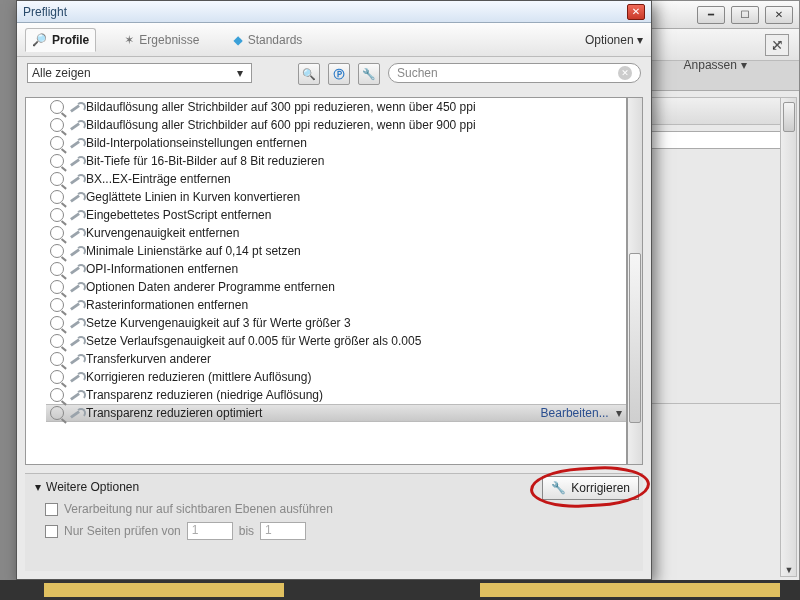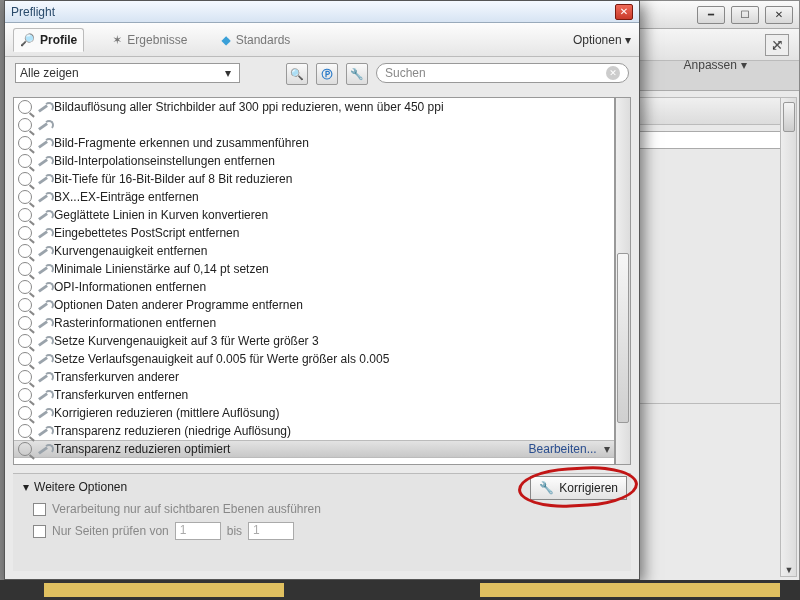--- a/index.html
+++ b/index.html
@@ -16,34 +16,34 @@
     .bg-xbtn { margin-left:auto; padding:4px 10px; font-size:14px; color:#555;}
     .bg-panel { padding:0; background:#e9e9e9; border:1px solid #bbb; margin:6px; }
     .panel-header{ background:linear-gradient(#f0f0f0,#dcdcdc); padding:6px 10px; font-weight:bold; color:#333; border-bottom:1px solid #bbb;}
     .panel-body{ padding:6px;}
     .side-item{ padding:6px 4px; color:#333;}
     .bg-scrollbar{ position:absolute; right:2px; top:96px; width:17px; height:480px; background:linear-gradient(90deg,#eee,#ddd); border:1px solid #bbb;}
     .bg-scrollbar .thumb{ position:absolute; left:2px; width:12px; top:4px; height:30px; background:linear-gradient(#f4f4f4,#ccc); border:1px solid #999; border-radius:2px;}
     .bg-scrollbar .arrow{position:absolute;left:2px;width:12px;height:14px;display:flex;align-items:center;justify-content:center;font-size:9px;color:#444;}
     .bg-scrollbar .arrow.up{top:-1px;} .bg-scrollbar .arrow.down{bottom:-1px;}
 
-    .preflight { position:absolute; top:0; left:4px; width:636px; height:580px; background:#eaeaea; border:1px solid #555; box-shadow:4px 4px 14px rgba(0,0,0,0.5);}
+    .preflight { position:absolute; top:0; left:16px; width:636px; height:580px; background:#eaeaea; border:1px solid #555; box-shadow:4px 4px 14px rgba(0,0,0,0.5);}
     .pf-title { height:22px; background:linear-gradient(#f5f9ff,#d7e4f3); border-bottom:1px solid #9ab; display:flex; align-items:center; padding:0 6px; color:#2a4b6b;}
     .pf-close{ margin-left:auto; width:18px;height:16px;background:linear-gradient(#ef6a5a,#c93a2a);border:1px solid #7a1a10;border-radius:2px;color:#fff;display:flex;align-items:center;justify-content:center;font-size:10px;}
     .pf-tabs { height:34px; background:linear-gradient(#fdfdfd,#e6e6e6); display:flex; align-items:center; padding:0 8px; gap:22px; border-bottom:1px solid #bbb;}
     .pf-tab{ display:flex; align-items:center; gap:5px; color:#777; padding:4px 6px;}
     .pf-tab.active{ color:#222; background:#fafafa; border:1px solid #bbb; border-bottom-color:#fafafa; border-radius:3px 3px 0 0; font-weight:bold; margin-bottom:-1px;}
     .pf-options{ margin-left:auto; color:#333;}
     .pf-controls{ height:34px; display:flex; padding:6px 10px; gap:8px;}
     .show-dd{ width:225px; height:20px; background:#fff; border:1px solid #999; display:flex; align-items:center; padding:0 4px; color:#333;}
     .show-dd .dd-btn{ margin-left:auto; width:14px; text-align:center; color:#333;}
     .mini-btn{ width:22px;height:22px; background:linear-gradient(#fafafa,#ddd); border:1px solid #999; border-radius:2px; display:flex;align-items:center;justify-content:center; font-size:11px;}
     .search{ flex:1; height:20px; background:#fff; border:1px solid #999; border-radius:10px; display:flex; align-items:center; padding:0 8px; color:#888;}
     .search .sx{ margin-left:auto; width:14px;height:14px;border-radius:50%;background:#ccc;color:#fff;display:flex;align-items:center;justify-content:center;font-size:9px;}
-    .pf-list{ position:absolute; left:8px; right:24px; top:96px; bottom:114px; background:#fff; border:1px solid #999; overflow:hidden;}
+    .pf-list{ position:absolute; left:8px; right:24px; top:96px; bottom:114px; background:#fff; border:1px solid #999; overflow:hidden;padding-left:20px;}
     .pf-row{ height:18px; display:flex; align-items:center; gap:4px; padding:0 4px; color:#222; white-space:nowrap;}
     .pf-row.selected{ background:linear-gradient(#e3e3e3,#c8c8c8); border-top:1px solid #bbb;border-bottom:1px solid #bbb;}
     .pf-row .edit{ margin-left:auto; color:#2a4e8f;}
     .pf-row .caret{ color:#444;}
     .mag{ width:14px;height:14px;border:1.5px solid #888;border-radius:50%;position:relative;flex:none;}
     .mag:after{ content:""; position:absolute; width:6px;height:1.5px;background:#888; bottom:-2px;right:-4px; transform:rotate(40deg);}
     .wrench{ width:14px;height:14px; position:relative;flex:none;}
     .wrench:before{content:"";position:absolute;left:2px;top:7px;width:10px;height:3px;background:#9aa3ab;transform:rotate(-35deg);}
     .wrench:after{content:"";position:absolute;left:8px;top:2px;width:6px;height:6px;border:2px solid #9aa3ab;border-radius:50%;border-left-color:transparent;border-bottom-color:transparent;}
     .pf-vscroll{ position:absolute; right:8px; top:96px; width:16px; bottom:114px; background:linear-gradient(90deg,#eee,#ddd); border:1px solid #999;}
@@ -138,25 +138,21 @@
 
   <div class="pf-list" id="pf-list">
       <div class="pf-row">
         <span class="mag"></span>
         <span class="wrench"></span>
         <span>Bildauflösung aller Strichbilder auf 300 ppi reduzieren, wenn über 450 ppi</span>
       </div>
       <div class="pf-row">
         <span class="mag"></span>
         <span class="wrench"></span>
-      </div>
-      <div class="pf-row">
-        <span class="mag"></span>
-        <span class="wrench"></span>
-        <span>Bild-Fragmente erkennen und zusammenführen</span>
+        <span>Bildauflösung aller Strichbilder auf 600 ppi reduzieren, wenn über 900 ppi</span>
       </div>
       <div class="pf-row">
         <span class="mag"></span>
         <span class="wrench"></span>
         <span>Bild-Interpolationseinstellungen entfernen</span>
       </div>
       <div class="pf-row">
         <span class="mag"></span>
         <span class="wrench"></span>
         <span>Bit-Tiefe für 16-Bit-Bilder auf 8 Bit reduzieren</span>
@@ -208,25 +204,20 @@
       </div>
       <div class="pf-row">
         <span class="mag"></span>
         <span class="wrench"></span>
         <span>Setze Verlaufsgenauigkeit auf 0.005 für Werte größer als 0.005</span>
       </div>
       <div class="pf-row">
         <span class="mag"></span>
         <span class="wrench"></span>
         <span>Transferkurven anderer</span>
-      </div>
-      <div class="pf-row">
-        <span class="mag"></span>
-        <span class="wrench"></span>
-        <span>Transferkurven entfernen</span>
       </div>
       <div class="pf-row">
         <span class="mag"></span>
         <span class="wrench"></span>
         <span>Korrigieren reduzieren (mittlere Auflösung)</span>
       </div>
       <div class="pf-row">
         <span class="mag"></span>
         <span class="wrench"></span>
         <span>Transparenz reduzieren (niedrige Auflösung)</span>

